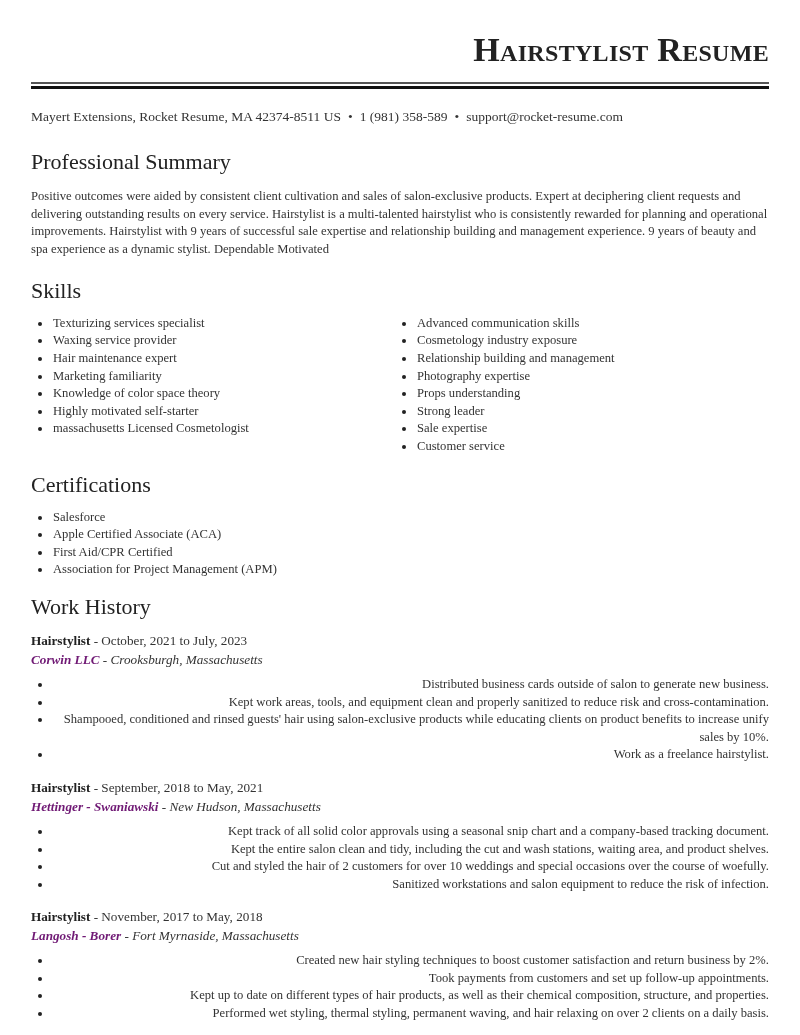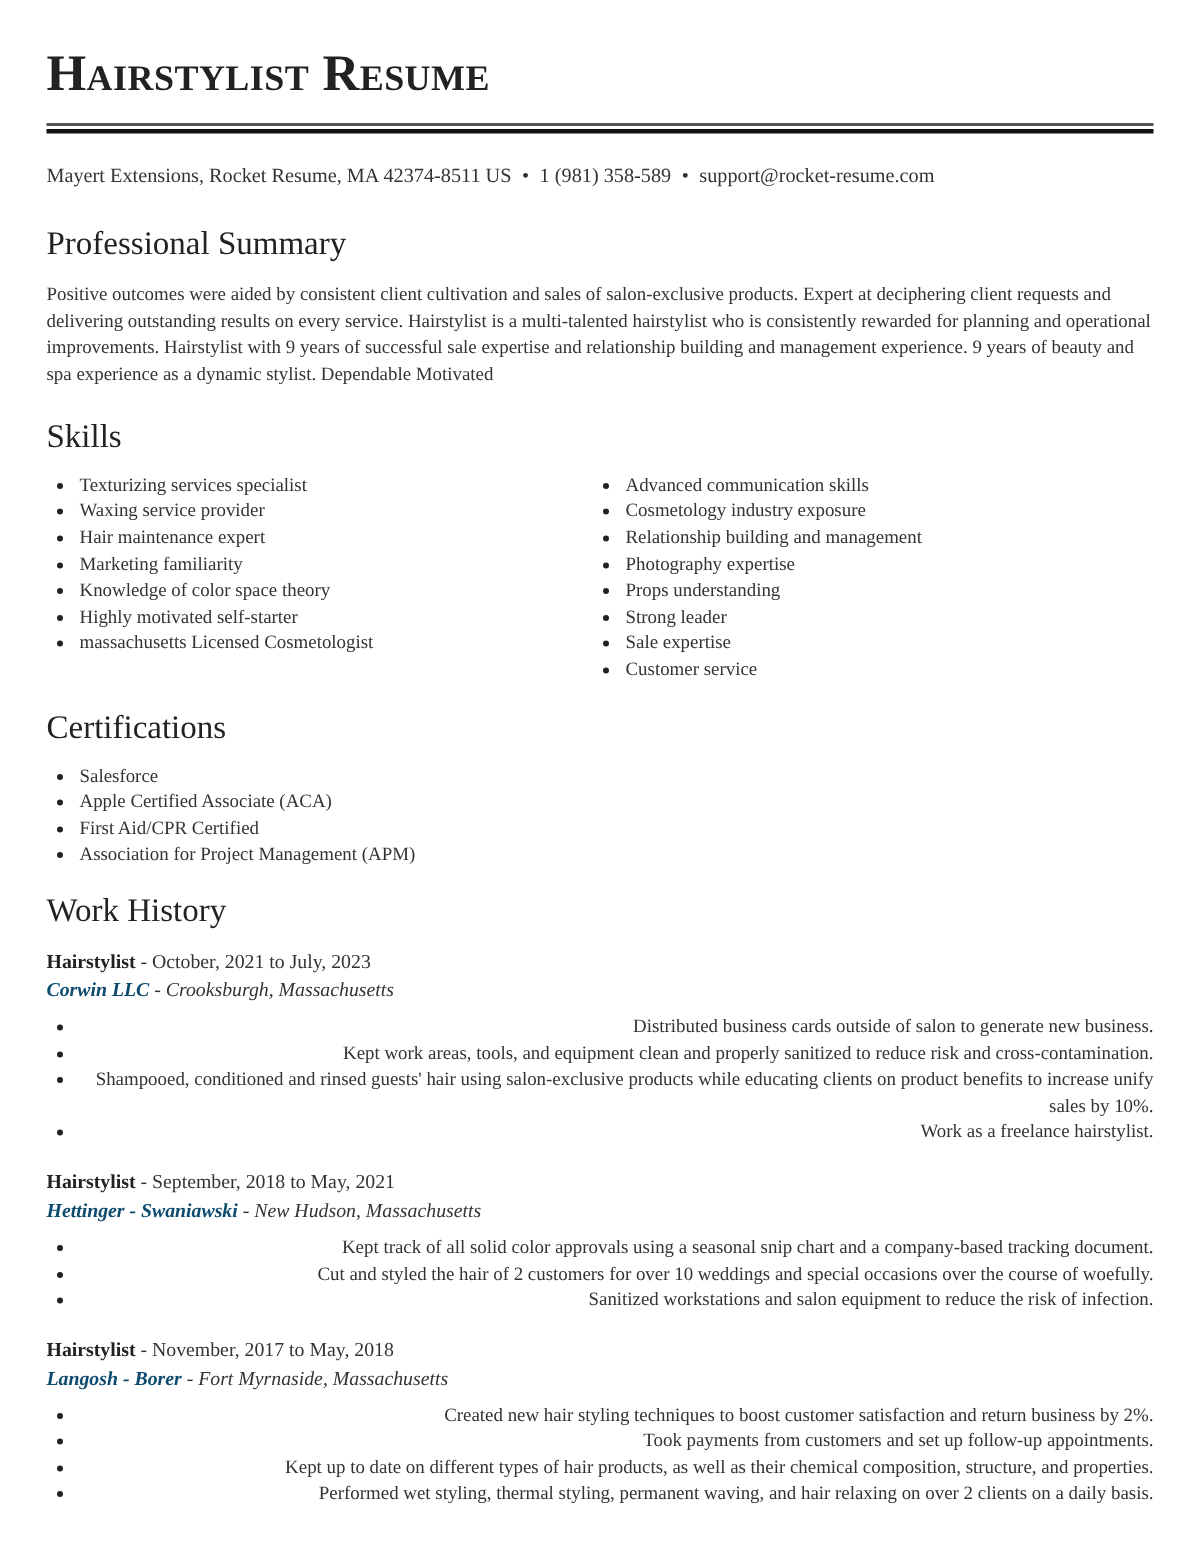--- a/index.html
+++ b/index.html
@@ -4,21 +4,21 @@
   <style>
     * { box-sizing: border-box; margin: 0; padding: 0; }
     html, body { width: 800px; height: 1035px; overflow: hidden; background: #ffffff; }
     body {
       font-family: "Liberation Serif", "DejaVu Serif", serif;
       color: #2a2a2a;
       position: relative;
     }
     .page { padding: 0 31px; }
     .title {
-      text-align: left;
+      text-align: right;
       font-size: 34px;
       font-weight: bold;
       font-variant: small-caps;
       letter-spacing: 0.3px;
       color: #222;
       padding-top: 30px;
       height: 78px;
       line-height: 40px;
     }
     .rule-top { height: 2px; background: #555; margin-top: 4px; }
@@ -77,21 +77,21 @@
       line-height: 19px;
       color: #333;
     }
     .job-title-line b { color: #222; }
     .job-company-line {
       font-size: 13.2px;
       line-height: 19px;
       font-style: italic;
       color: #333;
     }
-    .job-company-line b { color: #0c4a6e; }
+    .job-company-line b { color: #701a75; }
     .job-bullets { margin-top: 7px; text-align: right; }
   </style>
 </head>
 <body>
 
 <div class="page">
 
   <div class="title">Hairstylist Resume</div>
   <div class="rule-top"></div>
   <div class="rule-bottom"></div>
@@ -152,20 +152,21 @@
         <li>Shampooed, conditioned and rinsed guests' hair using salon-exclusive products while educating clients on product benefits to increase unify sales by 10%.</li>
         <li>Work as a freelance hairstylist.</li>
       </ul>
     </div>
 
     <div class="job">
       <div class="job-title-line"><b>Hairstylist</b><span> - September, 2018 to May, 2021</span></div>
       <div class="job-company-line"><b>Hettinger - Swaniawski</b><span> - New Hudson, Massachusetts</span></div>
       <ul class="bul job-bullets">
         <li>Kept track of all solid color approvals using a seasonal snip chart and a company-based tracking document.</li>
+        <li>Kept the entire salon clean and tidy, including the cut and wash stations, waiting area, and product shelves.</li>
         <li>Cut and styled the hair of 2 customers for over 10 weddings and special occasions over the course of woefully.</li>
         <li>Sanitized workstations and salon equipment to reduce the risk of infection.</li>
       </ul>
     </div>
 
     <div class="job">
       <div class="job-title-line"><b>Hairstylist</b><span> - November, 2017 to May, 2018</span></div>
       <div class="job-company-line"><b>Langosh - Borer</b><span> - Fort Myrnaside, Massachusetts</span></div>
       <ul class="bul job-bullets">
         <li>Created new hair styling techniques to boost customer satisfaction and return business by 2%.</li>

